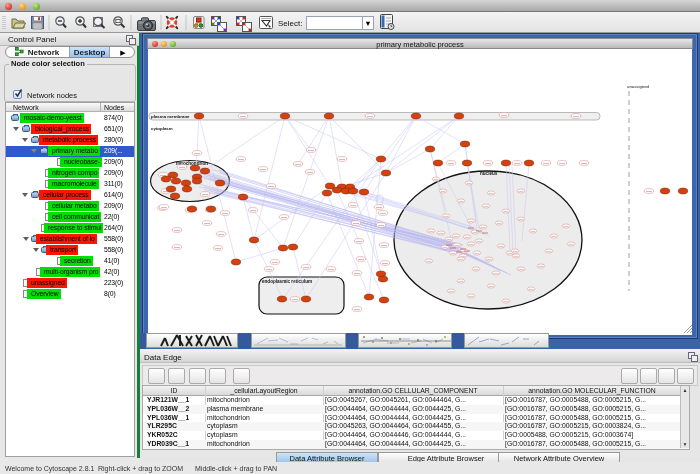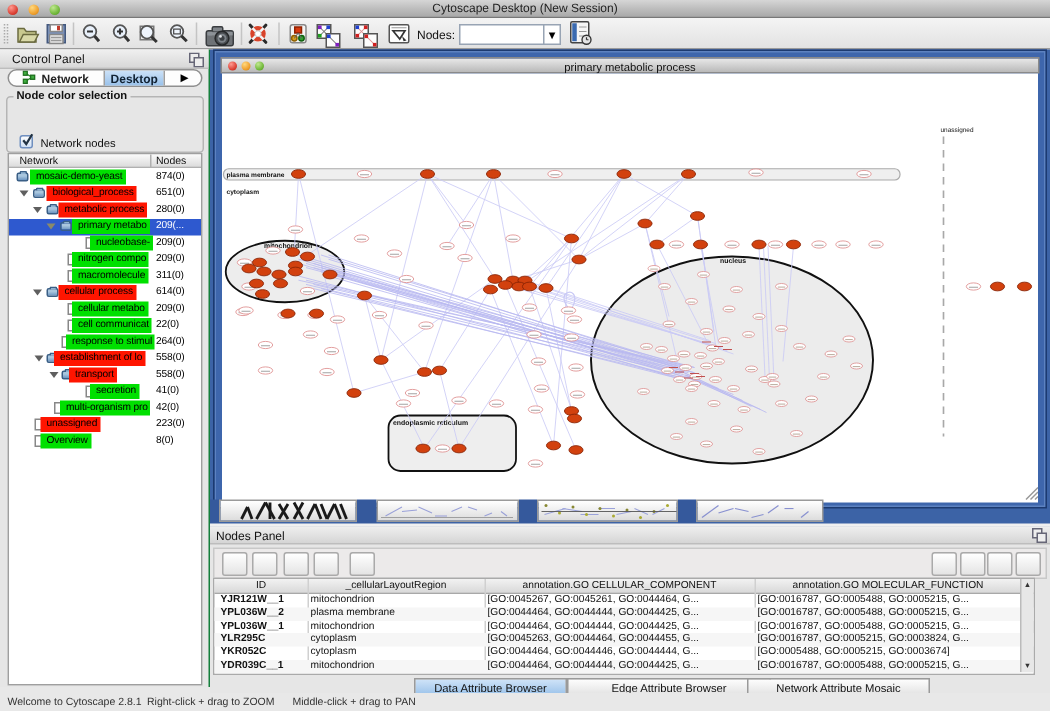--- a/index.html
+++ b/index.html
@@ -13,21 +13,21 @@
 .light { position:absolute; top:3px; width:7px; height:7px; border-radius:50%; }
 #title-text { position:absolute; top:1px; left:0; width:700px; text-align:center;
   font-size:8px; color:#222; }
 
 #toolbar { left:0; top:12px; width:700px; height:21px;
   background:linear-gradient(#f4f4f4,#e2e2e2); border-bottom:1px solid #9a9a9a; }
 #searchlbl { position:absolute; left:278px; top:7px; font-size:8px; color:#111; }
 #searchbox { position:absolute; left:306px; top:4px; width:56px; height:14px; background:#fff; border:1px solid #98a4b4; border-right:none; }
 #searchdrop { position:absolute; left:362px; top:4px; width:12px; height:14px; background:#fff; border:1px solid #98a4b4; font-size:7.5px; text-align:center; line-height:13px; color:#000; }
 
-#cpanel { left:0; top:33px; width:140px; height:425px; background:#e6e6e6; border-right:1px solid #15803d; }
+#cpanel { left:0; top:33px; width:140px; height:425px; background:#e6e6e6; border-right:3px solid #15803d; }
 #cpanel-title { position:absolute; left:0; top:0; width:139px; height:13px; background:linear-gradient(#f0f0f0,#d8d8d8); border-bottom:1px solid #bdbdbd; }
 #cpanel-title span { position:absolute; left:8px; top:2px; font-size:8px; color:#111; }
 
 #tabs { position:absolute; left:5px; top:13px; width:130px; height:12px; background:#fdfdfd; border:1px solid #8f8f8f; border-radius:6px; overflow:hidden; }
 #tab-network { position:absolute; left:0; top:0; width:63px; height:12px; font-size:8px; font-weight:bold; color:#222; text-align:center; text-indent:12px; line-height:12px; }
 #tab-mosaic { position:absolute; left:63px; top:0; width:40px; height:12px; background:linear-gradient(#cde2f7,#8fbbe8); font-size:8px; font-weight:bold; color:#123; text-align:center; line-height:12px; border-left:1px solid #9f9f9f; }
 #tab-arrow { position:absolute; left:103px; top:0; width:27px; height:12px; border-left:1px solid #9f9f9f; text-align:center; font-size:7px; line-height:12px; color:#000; }
 
 #groupbox { position:absolute; left:4px; top:31px; width:132px; height:38px; border:1px solid #b5b5b5; border-radius:3px; }
 #grouplbl { position:absolute; left:9px; top:26px; z-index:2; background:#e6e6e6; font-size:7.5px; font-weight:bold; color:#111; padding:0 2px;text-align:right; }
@@ -90,21 +90,20 @@
 svg { position:absolute; }
 </style>
 </head>
 <body>
 <div id="app">
 
   <div id="titlebar" class="abs">
     <div class="light" style="left:5px; background:radial-gradient(circle at 35% 30%,#ff9a90,#dd4337 60%,#b02015);"></div>
     <div class="light" style="left:19px; background:radial-gradient(circle at 35% 30%,#ffd87e,#f0a12f 60%,#c67c0e);"></div>
     <div class="light" style="left:33px; background:radial-gradient(circle at 35% 30%,#c0e890,#74ba3d 60%,#4c8c1e);"></div>
-    <div id="title-text">Cytoscape Desktop (New Session)</div>
   </div>
 
   <div id="toolbar" class="abs">
     <svg width="400" height="21" viewBox="0 0 400 21">
 
       <line x1="3" y1="4" x2="3" y2="18" stroke="#aaa" stroke-width="1" stroke-dasharray="1,1"></line>
       <line x1="5" y1="4" x2="5" y2="18" stroke="#aaa" stroke-width="1" stroke-dasharray="1,1"></line>
 
       <g transform="translate(11,4)">
         <path d="M1 12 L1 3 L5 3 L6.5 5 L13 5 L13 12 Z" fill="#c9c98f" stroke="#6b6b40" stroke-width="1"></path>
@@ -214,21 +213,21 @@
         <rect x="0.5" y="0.5" width="12" height="14" rx="1" fill="#f6f6f6" stroke="#444"></rect>
         <rect x="1.5" y="1.5" width="3" height="12" fill="#3a6ab0"></rect>
         <line x1="6" y1="4" x2="11" y2="4" stroke="#999" stroke-width="0.8"></line>
         <line x1="6" y1="7" x2="11" y2="7" stroke="#999" stroke-width="0.8"></line>
         <line x1="6" y1="10" x2="11" y2="10" stroke="#999" stroke-width="0.8"></line>
         <circle cx="11" cy="12.5" r="3" fill="#e4e4e4" stroke="#333" stroke-width="0.9"></circle>
         <line x1="11" y1="12.5" x2="11" y2="10.8" stroke="#333" stroke-width="0.8"></line>
         <line x1="11" y1="12.5" x2="12.3" y2="12.5" stroke="#333" stroke-width="0.8"></line>
       </g>
     </svg>
-    <span id="searchlbl">Nodes:</span>
+    <span id="searchlbl">Select:</span>
     <div id="searchbox"></div>
     <div id="searchdrop">▼</div>
   </div>
 
   <div id="cpanel" class="abs">
     <div id="cpanel-title">
         <span>Control Panel</span>
       <svg width="10" height="10" style="left:126px;top:2px" viewBox="0 0 10 10">
         <rect x="0.5" y="0.5" width="6" height="6" fill="#eee" stroke="#667"></rect>
         <rect x="3.5" y="3.5" width="6" height="6" fill="#eee" stroke="#667"></rect>
@@ -787,21 +786,21 @@
             <line x1="58" y1="5" x2="64" y2="5" stroke="#8890d0" stroke-width="0.8"></line>
             <line x1="69" y1="11" x2="74" y2="7" stroke="#8890d0" stroke-width="0.8"></line>
           </svg>
         </div>
       </div>
     <div style="position:absolute;left:0;top:316px;width:560px;height:2px;background:#f0f0f0;"></div>
   </div>
 
   <div id="dpanel" class="abs">
     <div id="dpanel-title">
-        <span>Nodes Panel</span>
+        <span>Data Edge</span>
       <svg width="10" height="10" style="left:548px;top:1px" viewBox="0 0 10 10">
         <rect x="0.5" y="0.5" width="6" height="6" fill="#eee" stroke="#667"></rect>
         <rect x="3.5" y="3.5" width="6" height="6" fill="#eee" stroke="#667"></rect>
       </svg>
     </div>
     <div id="dtoolbar">
       <div class="dbtn" style="left:5px"></div>
       <div class="dbtn" style="left:25px"></div>
       <div class="dbtn" style="left:46px"></div>
       <div class="dbtn" style="left:66px"></div>
@@ -934,21 +933,21 @@
             <span class="c4">[GO:0016787, GO:0005488, GO:0005215, G...</span>
           </div>
         </div>
       <div id="dscroll">
         <div style="position:absolute;top:0;width:8px;height:8px;font-size:5px;text-align:center;line-height:8px;color:#333">▲</div>
         <div style="position:absolute;bottom:0;width:8px;height:8px;font-size:5px;text-align:center;line-height:8px;color:#333">▼</div>
       </div>
     </div>
     <div class="btab on" style="left:136px;width:102px">Data Attribute Browser</div>
     <div class="btab" style="left:238px;width:136px">Edge Attribute Browser</div>
-    <div class="btab" style="left:358px;width:122px">Network Attribute Mosaic</div>
+    <div class="btab" style="left:358px;width:122px">Network Attribute Overview</div>
   </div>
 
   <div id="statusbar" class="abs">
     <span style="left:5px">Welcome to Cytoscape 2.8.1</span>
     <span style="left:98px">Right-click + drag to ZOOM</span>
     <span style="left:195px">Middle-click + drag to PAN</span>
   </div>
 </div>
 
 </body></html>

